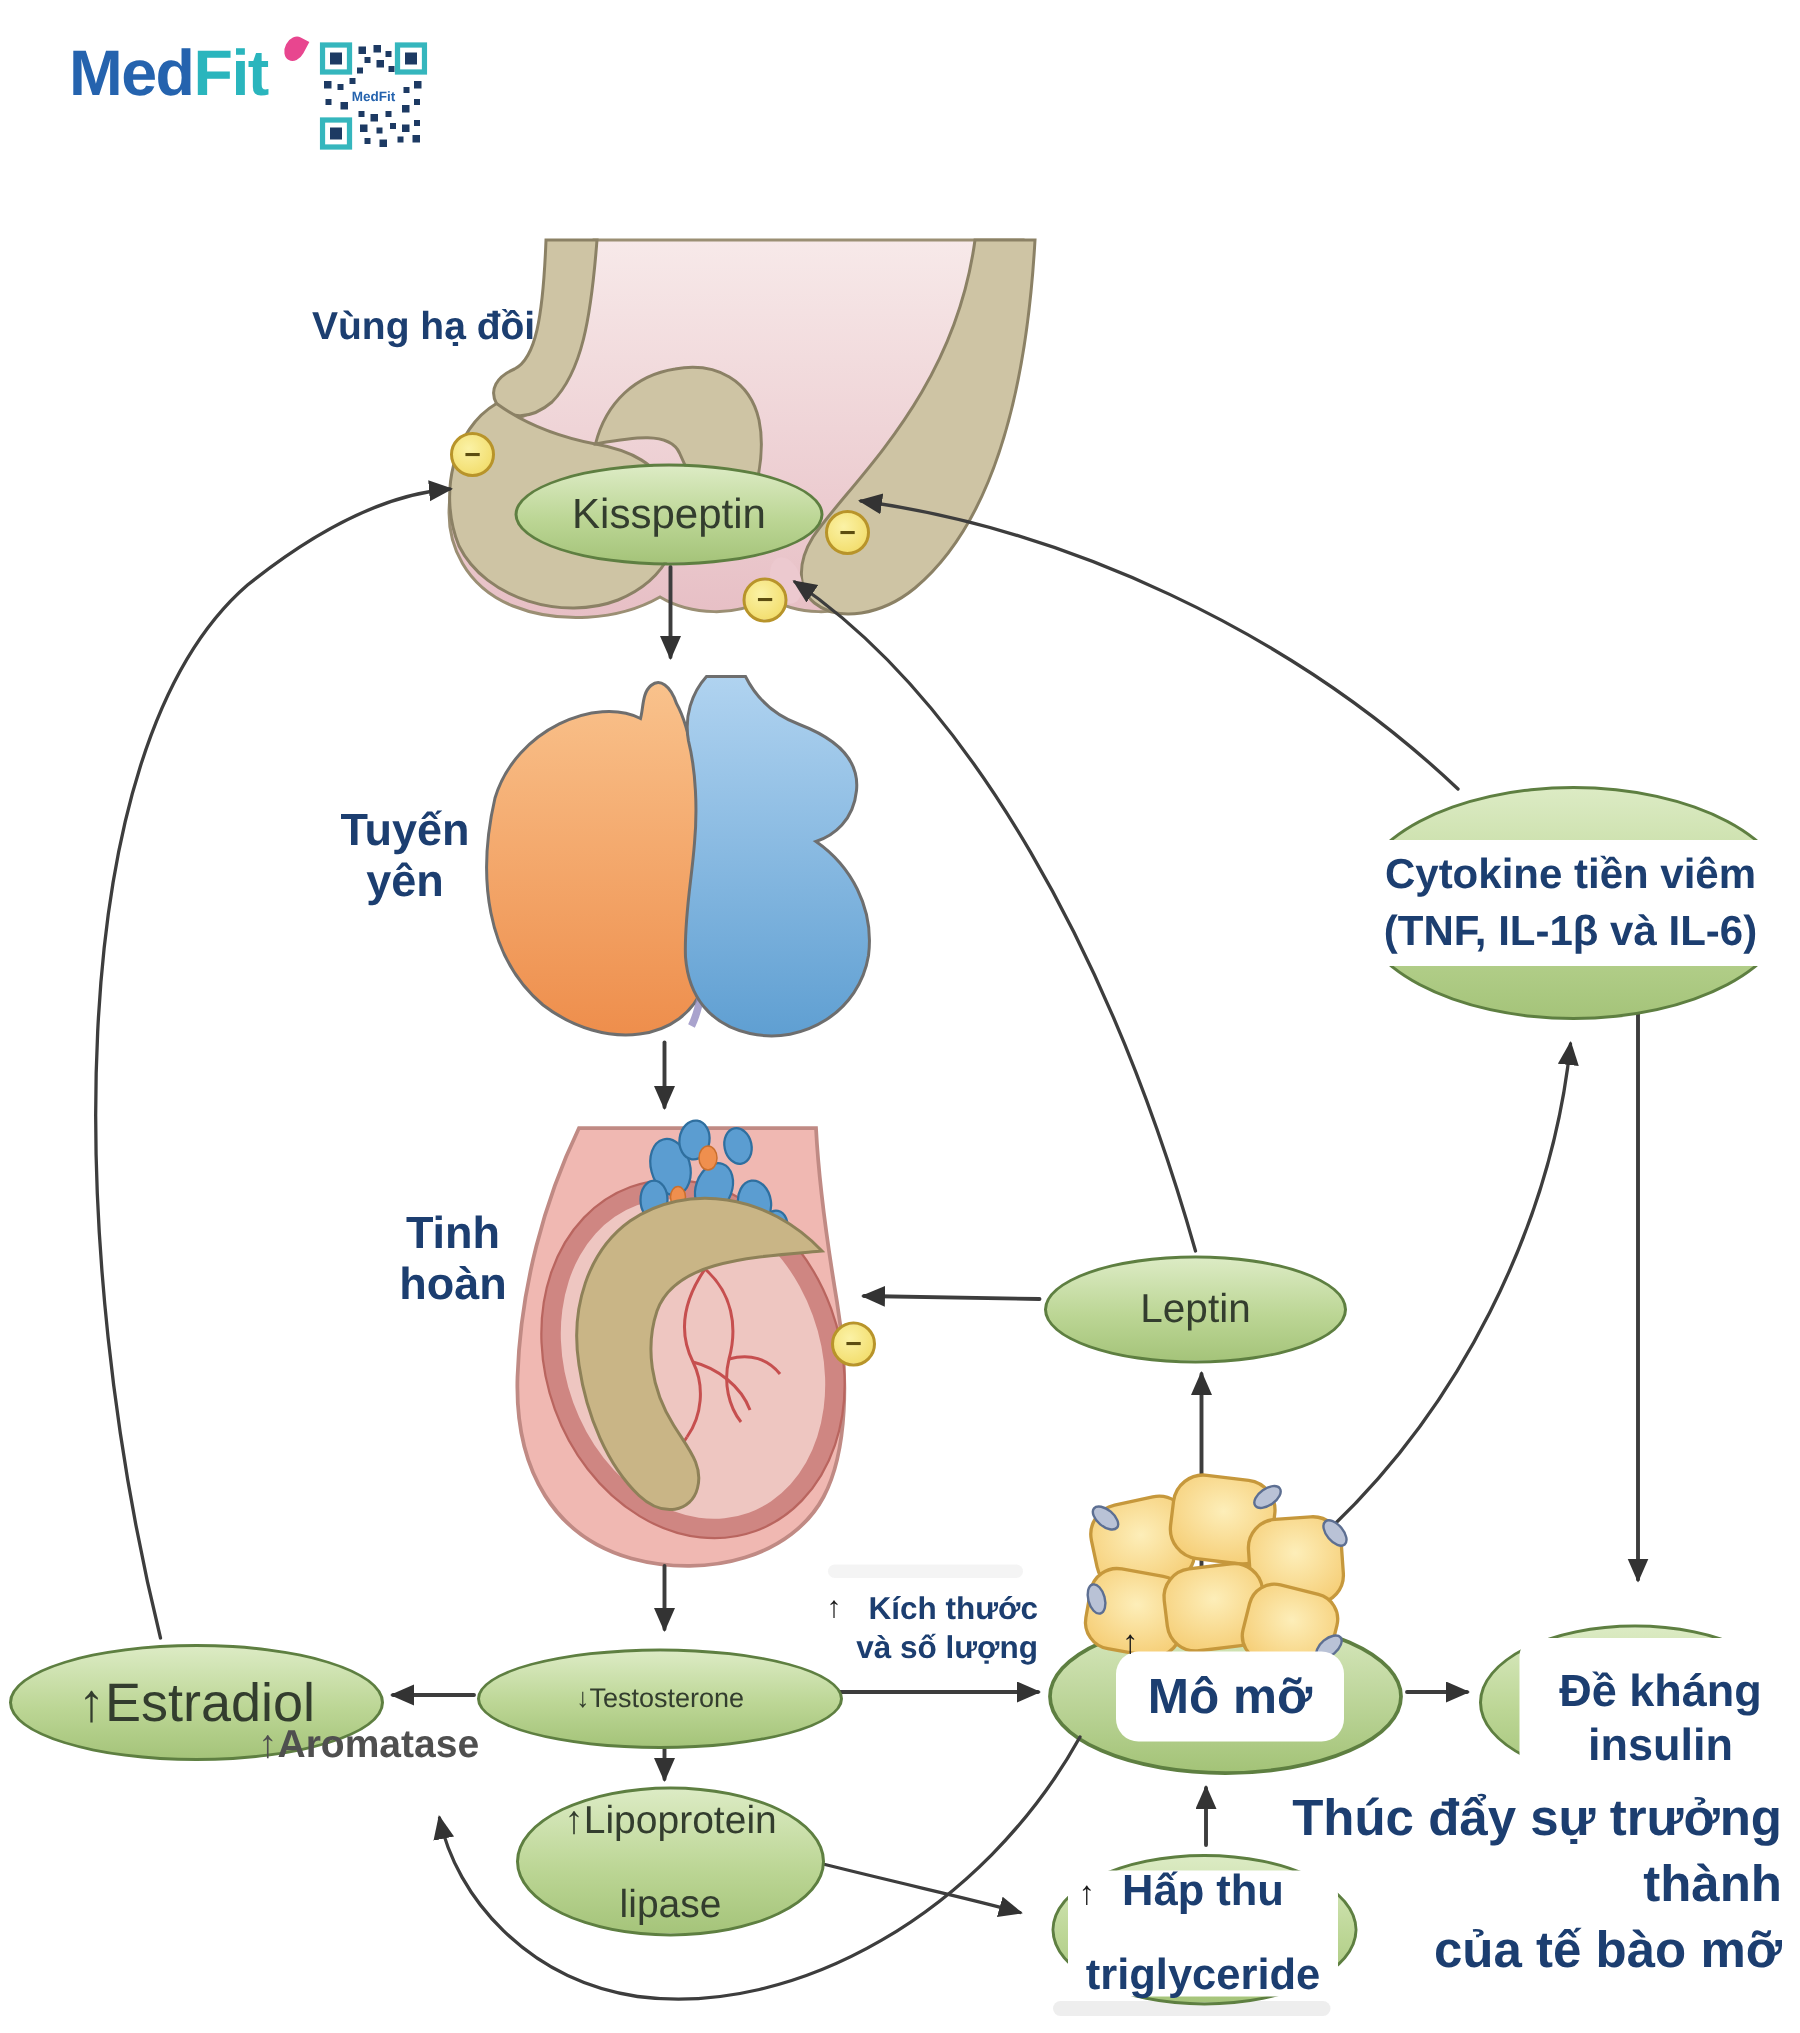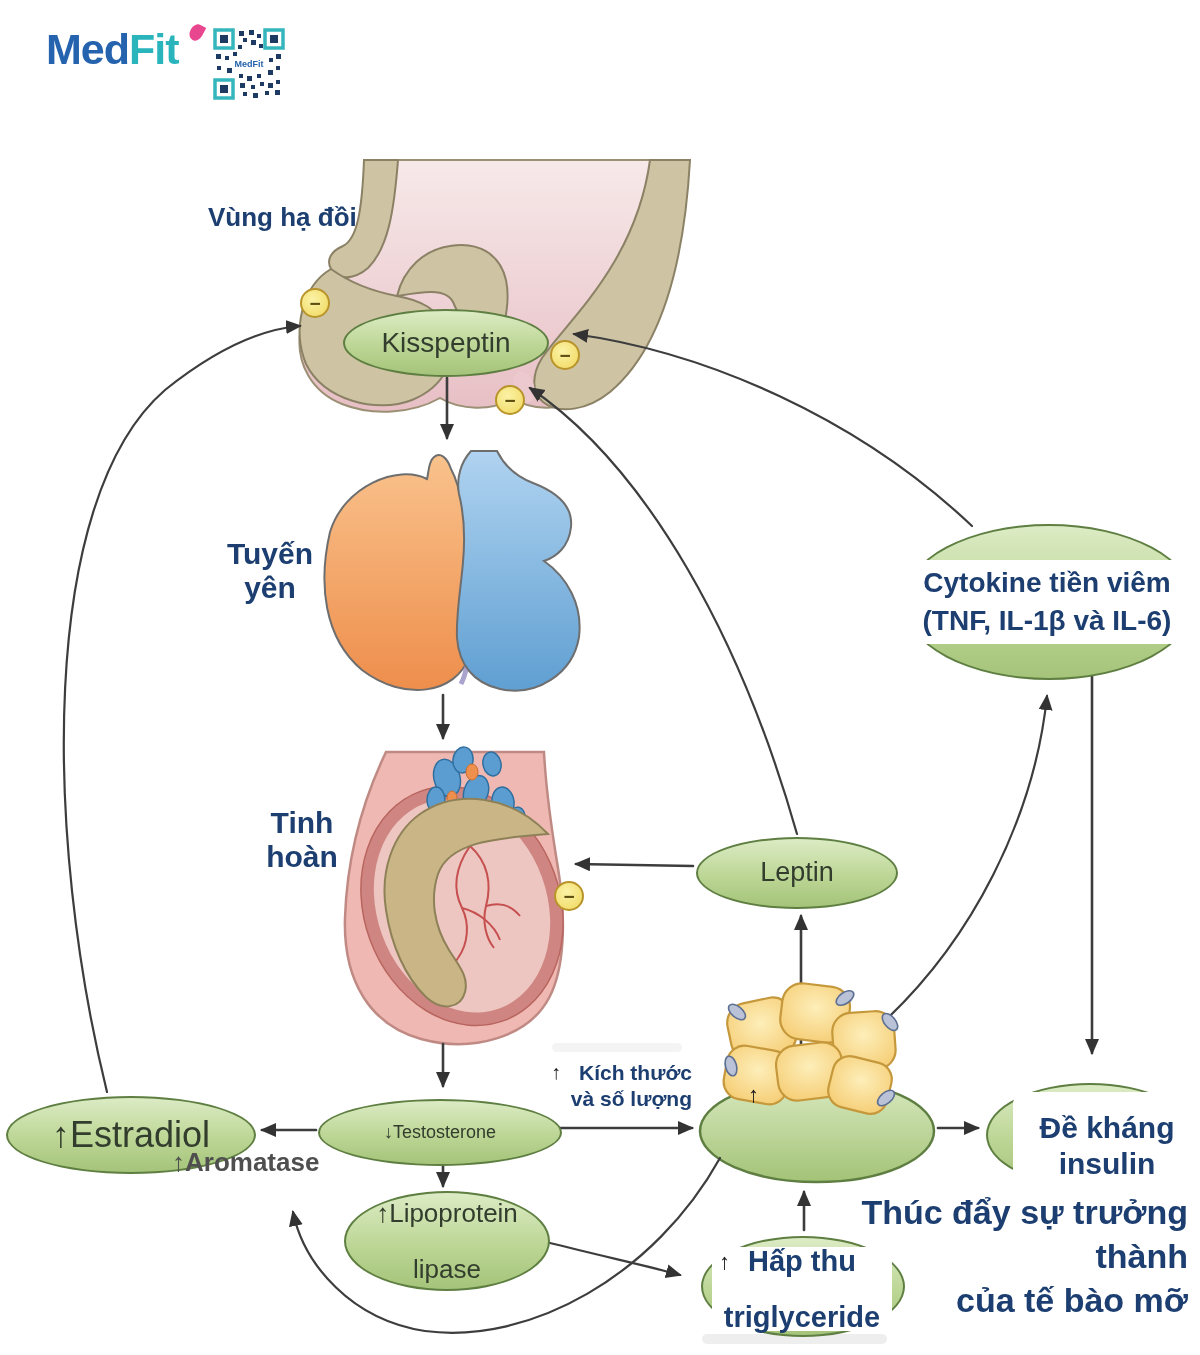--- a/index.html
+++ b/index.html
@@ -196,20 +196,23 @@
 
   <div class="node" style="left:986px;top:1083px;width:204px;height:100px;"></div>
 
   <div class="node" style="left:701px;top:1236px;width:200px;height:97px;"></div>
 
   <div class="whitebox navy" style="left:886px;top:560px;width:322px;height:84px;border-radius:8px;font-size:28px;line-height:1.35;">
     <div>Cytokine tiền viêm</div>
     <div>(TNF, IL-1β và IL-6)</div>
   </div>
 
+  <div class="whitebox navy" style="left:744px;top:1101px;width:152px;height:60px;border-radius:15px;font-size:33px;">
+    <div>Mô mỡ</div>
+  </div>
 
   <div class="whitebox navy" style="left:1013px;top:1092px;width:188px;height:108px;border-radius:12px;font-size:30px;line-height:1.2;text-align:center;">
     <div>Đề kháng</div>
     <div>insulin</div>
   </div>
 
   <div class="whitebox navy" style="left:712px;top:1247px;width:180px;height:84px;border-radius:16px;font-size:29px;line-height:1.25;gap:20px;">
     <div>Hấp thu</div>
     <div>triglyceride</div>
   </div>

